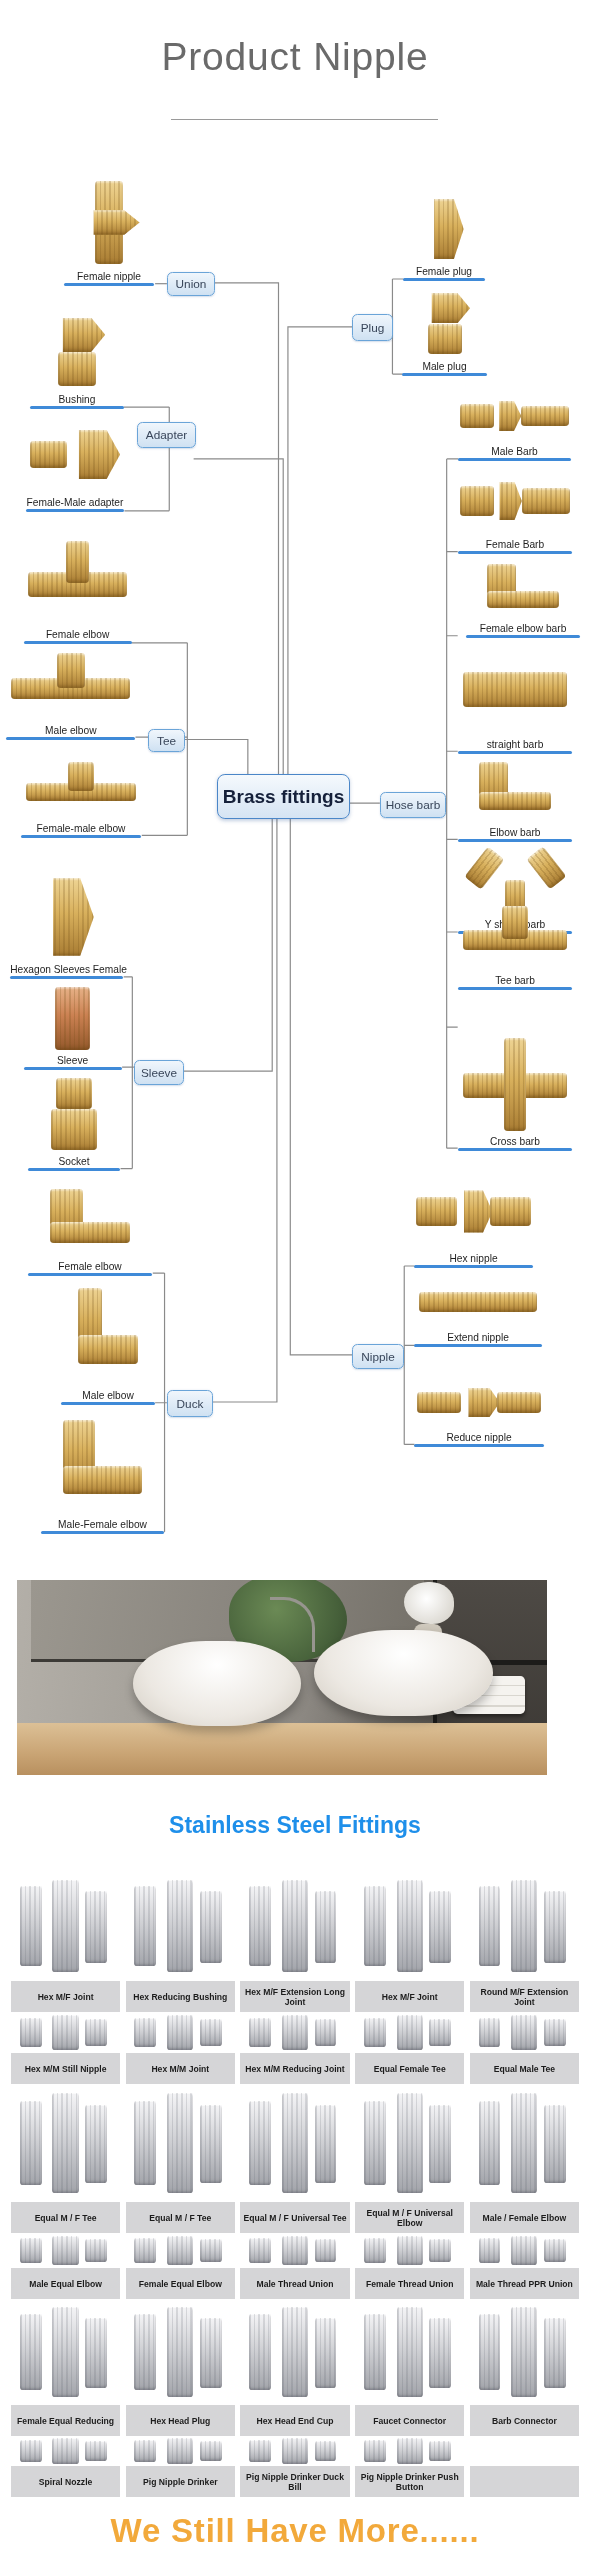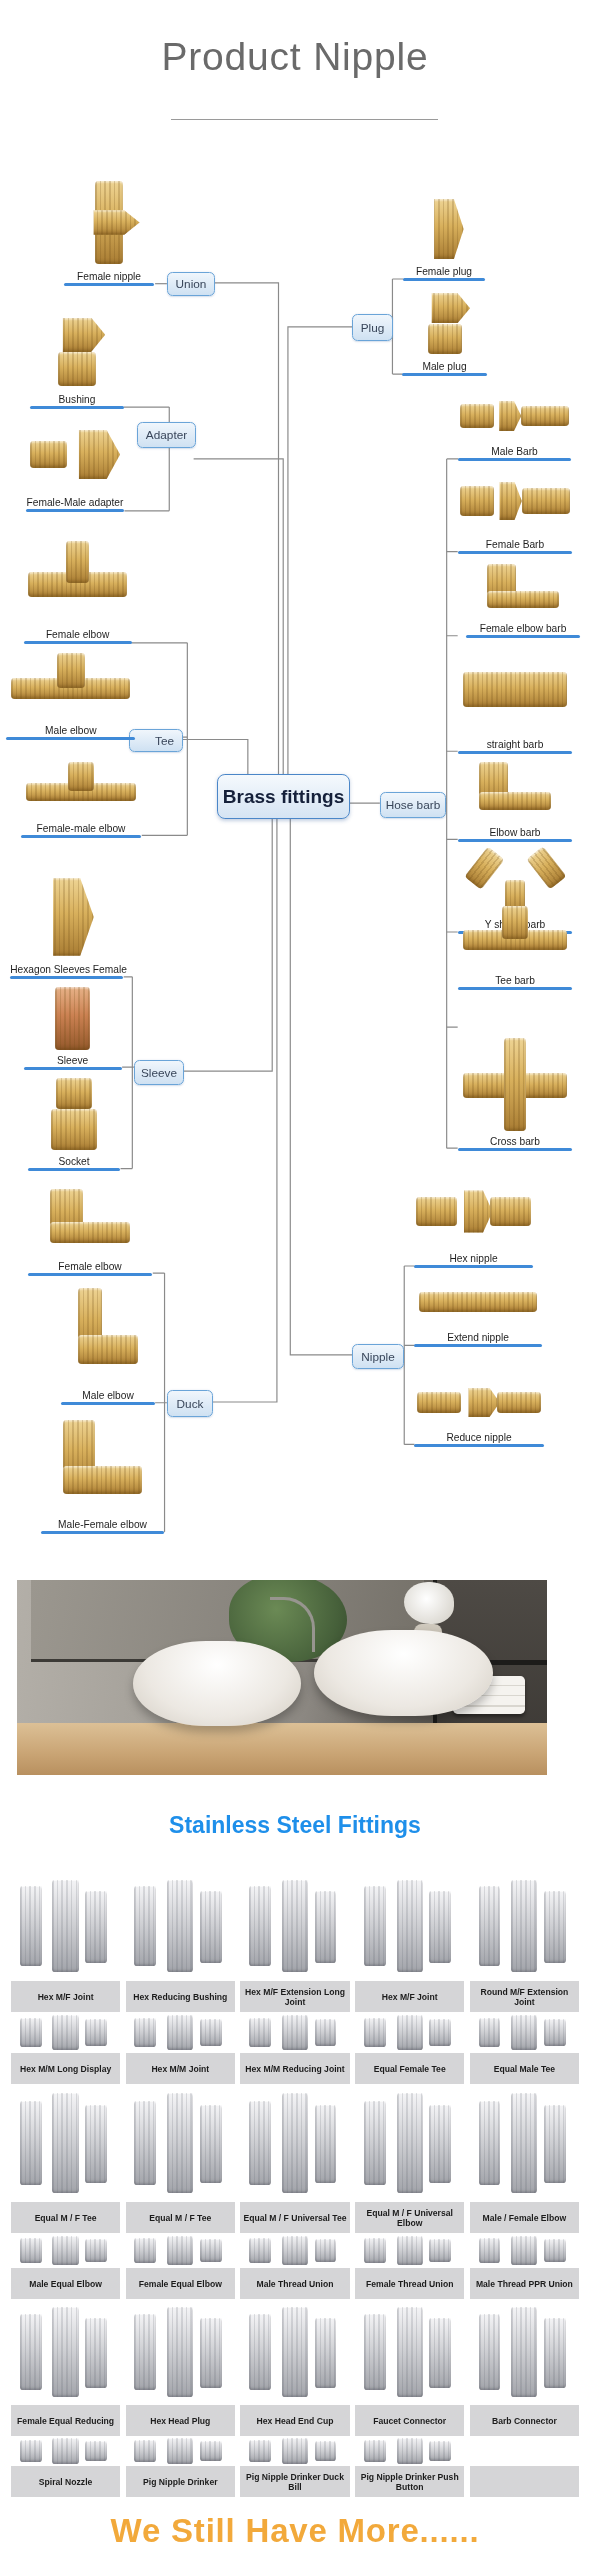--- a/index.html
+++ b/index.html
@@ -152,21 +152,21 @@
 
   <div class="node" style="left:167px;top:272px;width:46px;height:22px;">
       <span>Union</span>
     </div>
   <div class="node" style="left:352px;top:314px;width:39px;height:25px;">
       <span>Plug</span>
     </div>
   <div class="node" style="left:137px;top:422px;width:57px;height:23.6px;">
       <span>Adapter</span>
     </div>
-  <div class="node" style="left:129px;top:729px;width:35px;height:21px;padding-left:17px;">
+  <div class="node" style="left:148px;top:729px;width:35px;height:21px;">
       <span>Tee</span>
     </div>
   <div class="node" style="left:380px;top:792px;width:64px;height:24.4px;">
       <span>Hose barb</span>
     </div>
   <div class="node" style="left:134px;top:1060px;width:48px;height:23px;">
       <span>Sleeve</span>
     </div>
   <div class="node" style="left:352px;top:1344px;width:50px;height:23px;">
       <span>Nipple</span>
@@ -464,21 +464,21 @@
         <div class="cbar">Round M/F Extension Joint</div>
       </div>
   </div>
   <div class="srow r2">
     <div class="cell">
         <div class="cimg v-set">
           <span></span>
           <span></span>
           <span></span>
         </div>
-        <div class="cbar">Hex M/M Long Display</div>
+        <div class="cbar">Hex M/M Still Nipple</div>
       </div>
     <div class="cell">
         <div class="cimg v-set">
           <span></span>
           <span></span>
           <span></span>
         </div>
         <div class="cbar">Hex M/M Joint</div>
       </div>
     <div class="cell">

